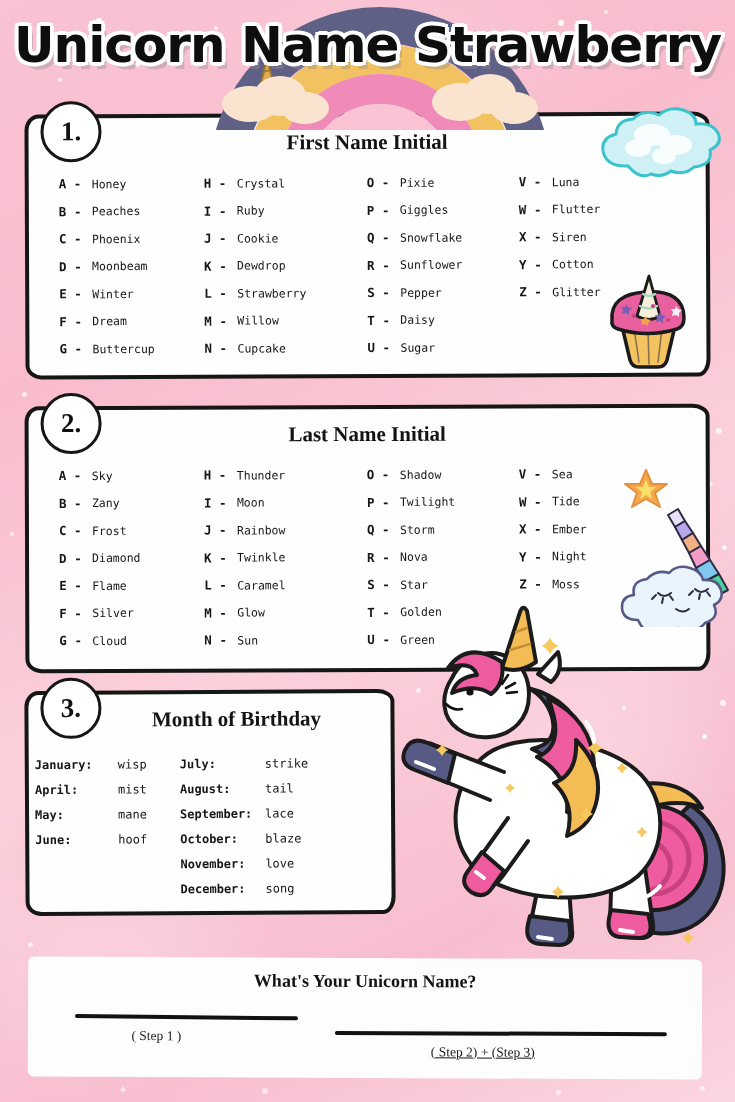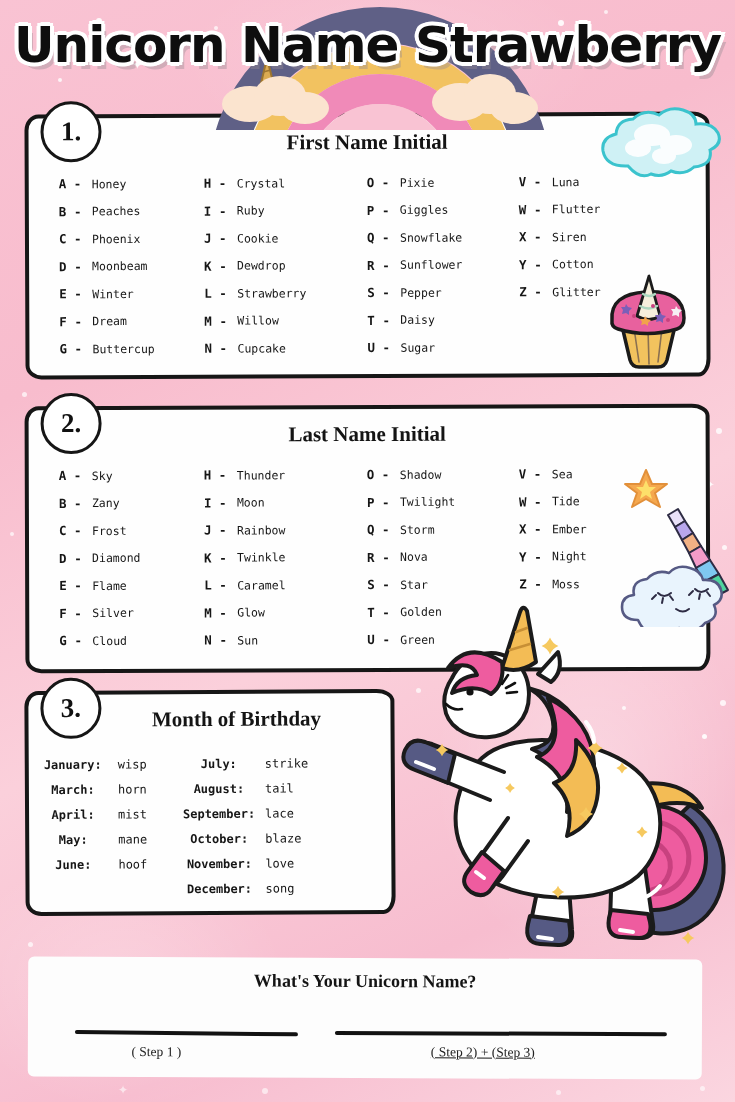--- a/index.html
+++ b/index.html
@@ -31,34 +31,34 @@
   .cols .col:nth-child(1){width:145px;}
   .cols .col:nth-child(2){width:163px;}
   .cols .col:nth-child(3){width:152px;}
   .entry{display:flex;align-items:center;height:27.5px;font-size:11.5px;}
   .entry .key{flex:0 0 33px;font-weight:700;font-size:12.5px;white-space:pre;}
   .entry .value{white-space:pre;}
   .months{padding-left:6px;margin-top:17px;}
   .months .col{width:172px;}
   .months .col:nth-child(2){width:188px;}
   .months .entry{height:25px;font-size:12px;}
-  .months .key{flex:0 0 76px;text-align:center;margin-right:7px;font-weight:700;font-size:12px;white-space:pre;}
+  .months .key{flex:0 0 76px;text-align:left;margin-right:7px;font-weight:700;font-size:12px;white-space:pre;}
   .months .col:nth-child(2) .key{flex:0 0 78px;}
   
   .deco{position:absolute;z-index:3;}
   #rainbow{left:150px;top:0;width:460px;height:130px;z-index:3;}
   #teal-cloud{left:596px;top:104px;width:139px;height:76px;}
   #cupcake{left:598px;top:268px;width:100px;height:104px;}
   #dream-cloud{left:616px;top:462px;width:119px;height:165px;}
   #unicorn{left:390px;top:600px;width:345px;height:362px;z-index:4;}
   
   #result{position:absolute;left:28px;top:958px;width:674px;height:120px;background:#fdfdfd;z-index:2;transform:rotate(.25deg);border-radius:6px;}
   #result h2{margin:13px 0 0;text-align:center;font-family:"Liberation Serif",serif;font-size:18px;font-weight:700;color:#141414;}
   .line-group{position:absolute;}
-  #lg1{left:47px;top:74px;width:223px;}
+  #lg1{left:47px;top:58px;width:223px;}
   #lg2{left:307px;top:73px;width:332px;text-decoration:underline;}
   .blank-line{height:3.5px;background:#121212;border-radius:2px;}
   #lg1 .blank-line{transform:rotate(.35deg);}
   .line-label{margin-top:9px;text-align:center;font-family:"Liberation Serif",serif;font-size:13.5px;color:#222;}
   #lg1 .line-label{transform:translateX(-30px);}
   #lg2 .line-label{transform:translateX(-18px);}
 </style>
 </head>
 <body>
 
@@ -373,24 +373,20 @@
         <span>3.</span>
       </div>
     <h2 class="panel-title">Month of Birthday</h2>
     <div class="cols months">
         <div class="col">
           <div class="entry">
             <span class="key">January:</span>
             <span class="value">wisp</span>
           </div>
           <div class="entry">
-            <span class="key">March:</span>
-            <span class="value">horn</span>
-          </div>
-          <div class="entry">
             <span class="key">April:</span>
             <span class="value">mist</span>
           </div>
           <div class="entry">
             <span class="key">May:</span>
             <span class="value">mane</span>
           </div>
           <div class="entry">
             <span class="key">June:</span>
             <span class="value">hoof</span>

